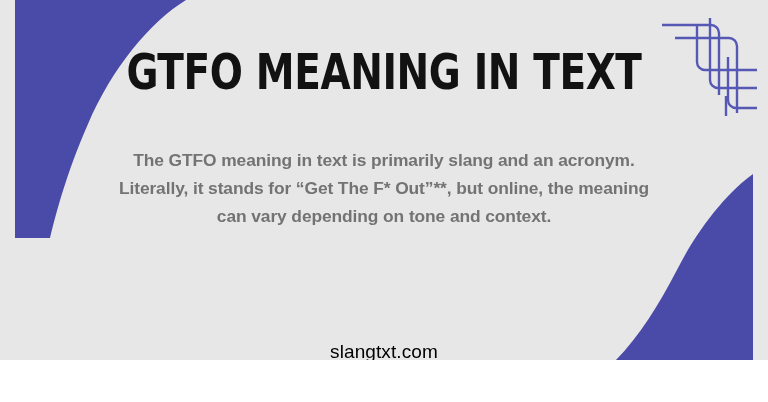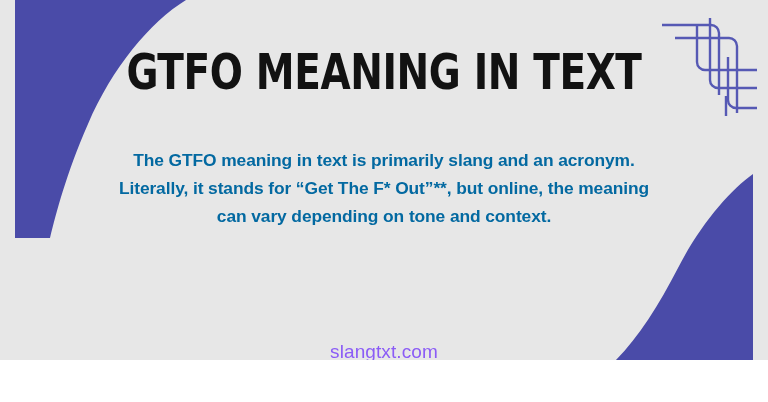--- a/index.html
+++ b/index.html
@@ -55,35 +55,35 @@
     transform-origin: center top;
     white-space: nowrap;
   }
   .body-copy {
     margin: 0;
     position: absolute;
     top: 146px;
     left: 118px;
     width: 532px;
     text-align: center;
-    color: #0369a1;
+    color: #737373;
     font-family: "Liberation Sans", "DejaVu Sans", sans-serif;
     font-weight: 700;
     font-size: 17.4px;
     line-height: 28px;
     letter-spacing: -0.1px;
   }
   .footer {
     margin: 0;
     position: absolute;
     top: 341px;
     left: 0;
     right: 0;
     text-align: center;
-    color: #8b5cf6;
+    color: #000000;
     font-family: "Liberation Sans", "DejaVu Sans", sans-serif;
     font-weight: 400;
     font-size: 19px;
     letter-spacing: 0.1px;
   }
 </style>
 </head>
 <body>
 
 <div id="poster">

